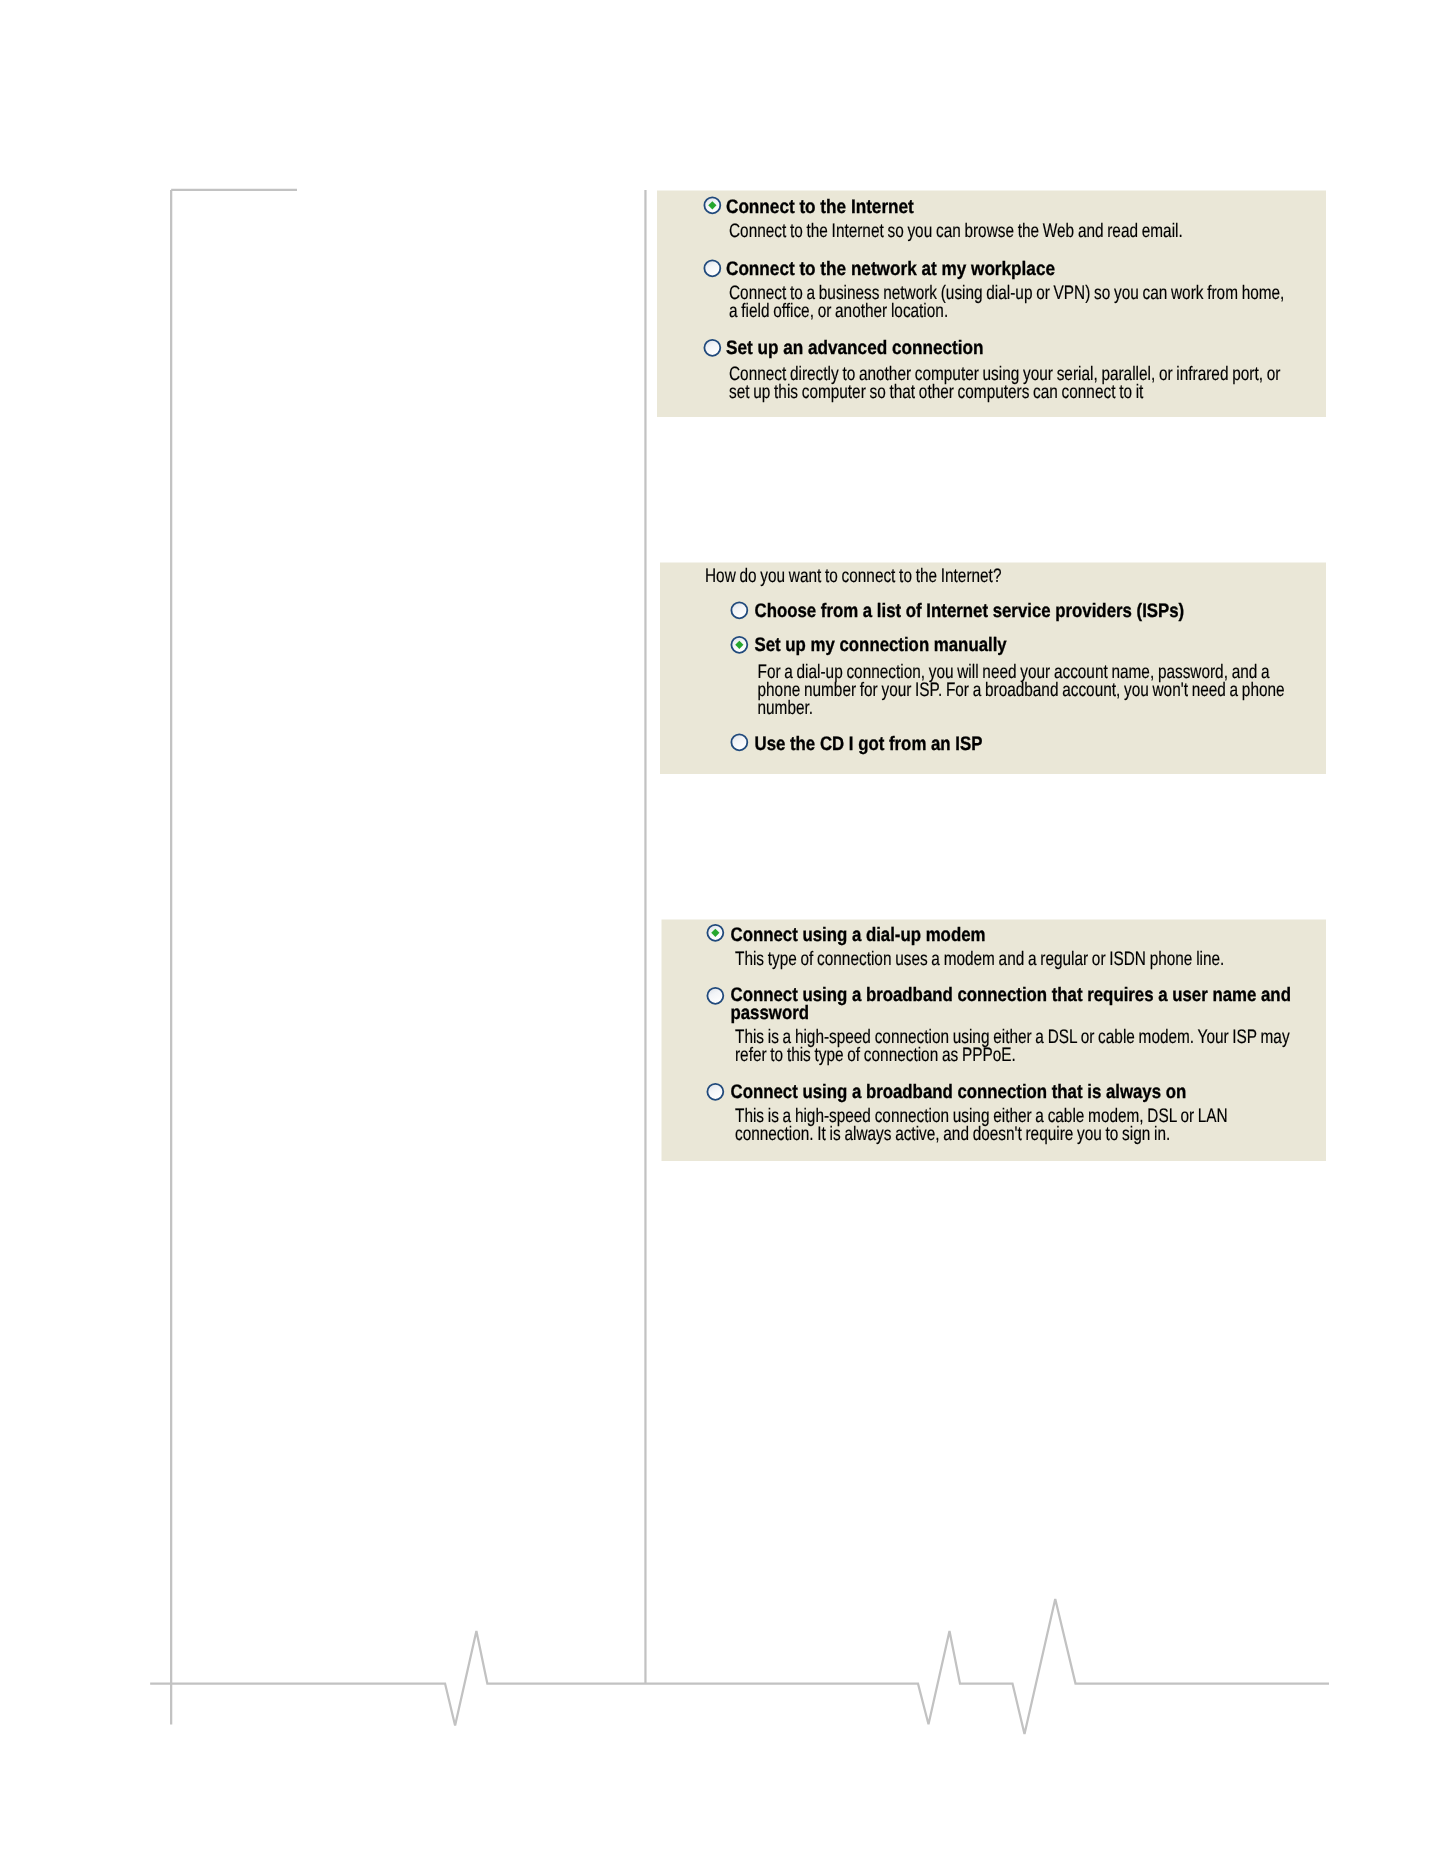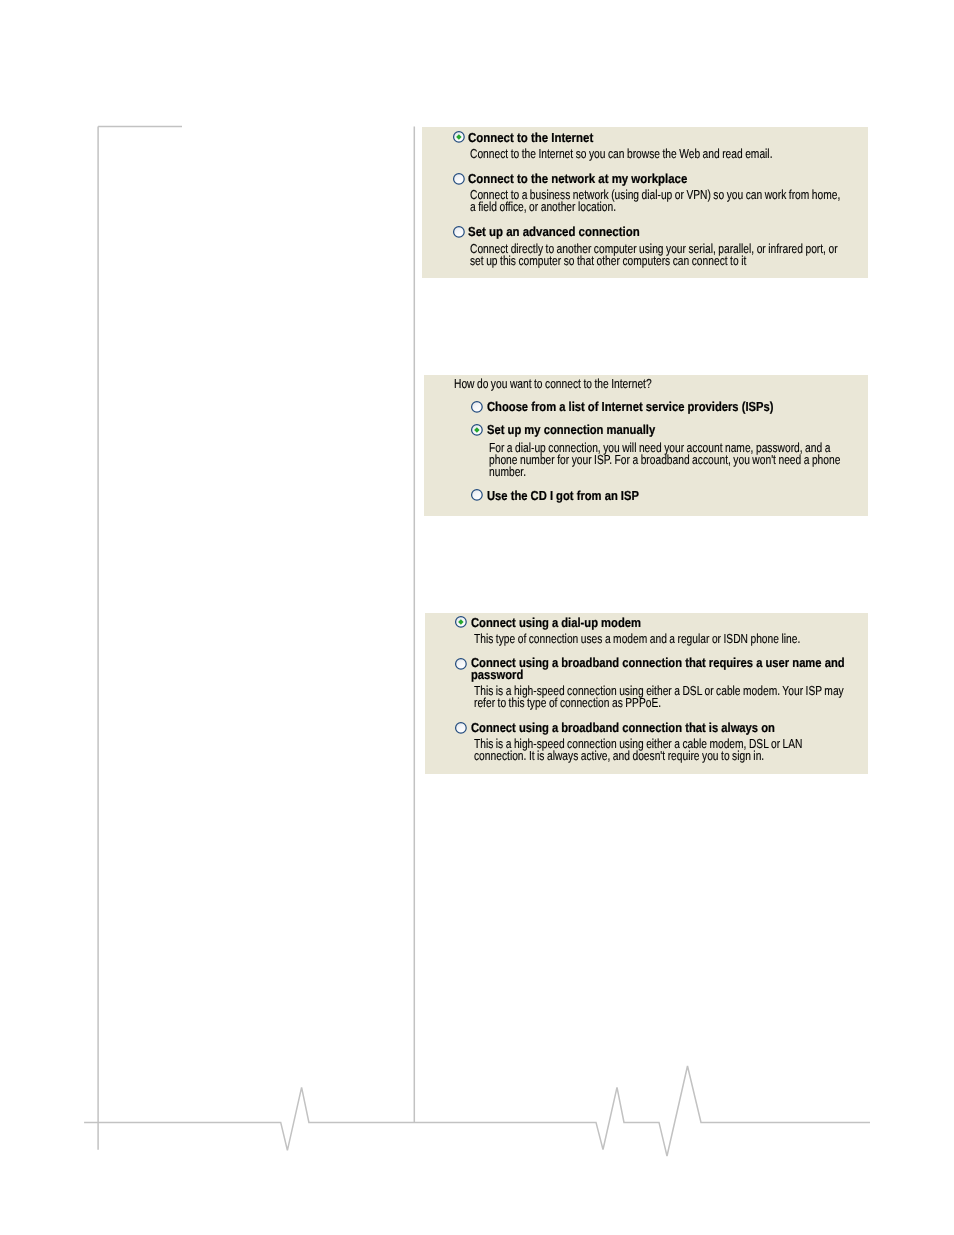--- a/index.html
+++ b/index.html
@@ -1,19 +1,19 @@
 <!DOCTYPE html>
 <html><head>
 <meta charset="utf-8">
 <title>Network Connection Wizard screens</title>
 <style>
   html,body{margin:0;padding:0;}
   body{width:954px;height:1235px;background:#ffffff;
        font-family:"Liberation Sans",sans-serif;position:relative;overflow:hidden;}
-  #page{position:absolute;left:0;top:0;width:766px;height:1235px;}
+  #page{position:absolute;left:16px;top:0;width:766px;height:1235px;}
 
   
   svg#deco{position:absolute;left:0;top:0;}
 
   
   .dlg{position:absolute;background:#eae7d7;}
   #dlg1{left:422px;top:127px;width:446px;height:151.4px;}
   #dlg2{left:423.9px;top:375.1px;width:444px;height:141.3px;}
   #dlg3{left:425.2px;top:613.1px;width:442.7px;height:161.4px;}
 

